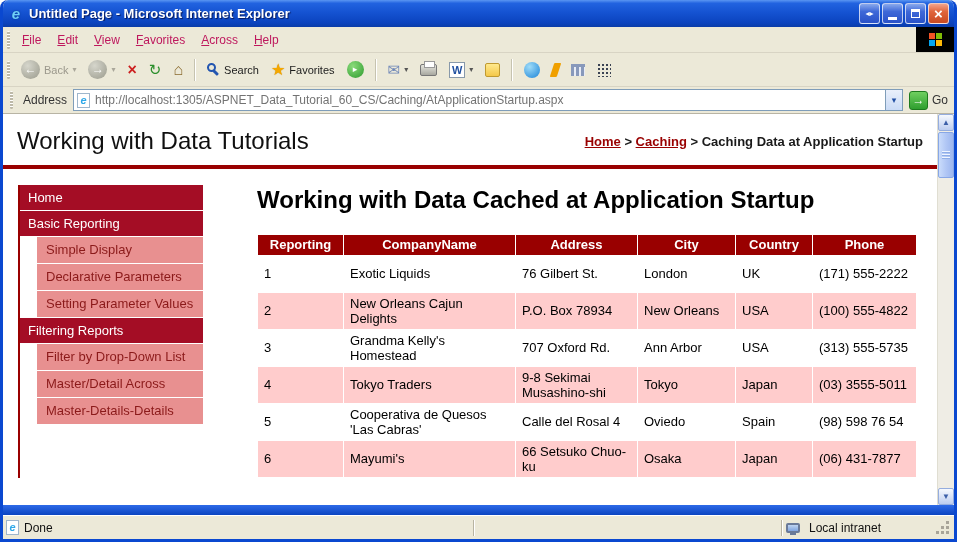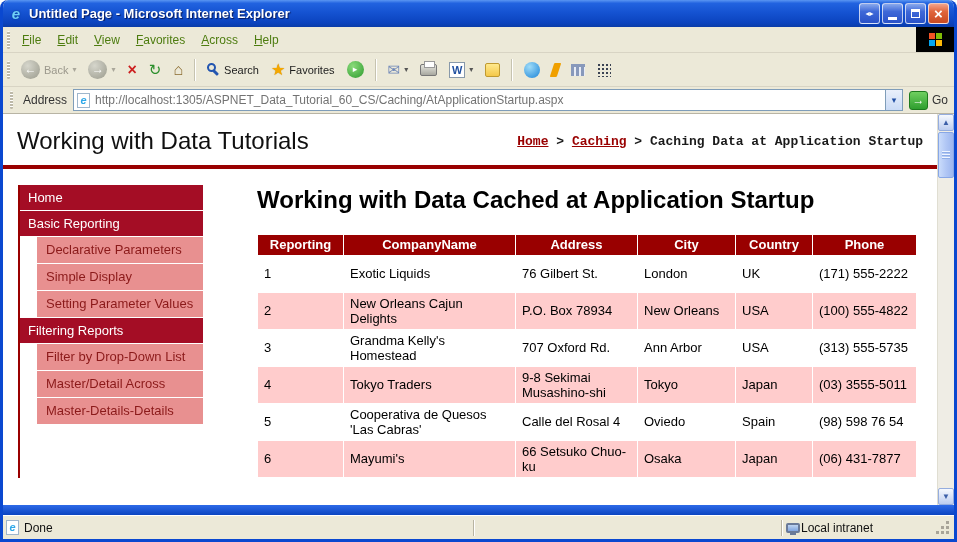--- a/index.html
+++ b/index.html
@@ -26,21 +26,21 @@
   .min-glyph { width:9px; height:3px; background:#fff; margin-top:10px; }
   .max-glyph { width:9px; height:9px; border:1px solid #fff; border-top-width:3px; }
   .tbtn.close { background:linear-gradient(180deg,#F2A38B,#E0653C 40%,#C94A22);
                 font-size:15px; font-weight:bold; line-height:1; }
 
   
   .menubar { flex:0 0 25px; display:flex; align-items:center; padding-left:3px;
              background:#ECE9D8; border-bottom:1px solid #D8D4C4; }
   .bar-grip { width:3px; height:18px; margin:0 4px 0 1px; border-radius:2px;
               background:repeating-linear-gradient(180deg,#fff 0 1px,#BDB9A8 1px 3px); }
-  .menu-item { padding:4px 8px; font-size:12px; color:#4d7c0f; cursor:default; }
+  .menu-item { padding:4px 8px; font-size:12px; color:#be185d; cursor:default; }
   .menu-item::first-letter { text-decoration:underline; }
   .throbber { margin-left:auto; width:38px; height:25px; background:#000;
               display:flex; align-items:center; justify-content:center; }
   .winlogo { display:grid; grid-template-columns:6px 6px; grid-template-rows:6px 6px; gap:1px; }
   .winlogo span:nth-child(1){background:#F35325;} .winlogo span:nth-child(2){background:#81BC06;}
   .winlogo span:nth-child(3){background:#05A6F0;} .winlogo span:nth-child(4){background:#FFBA08;}
 
   
   .toolbar { flex:0 0 34px; display:flex; align-items:center; gap:2px; padding:0 3px;
              background:#ECE9D8; border-bottom:1px solid #D8D4C4; }
@@ -96,21 +96,21 @@
             font-size:12px; display:flex; align-items:center; justify-content:center;
             background:linear-gradient(#6FCF5F,#2F9E2F); }
 
   
   .viewport { flex:1; min-height:0; display:flex; background:#fff; }
   .page { flex:1; overflow:hidden; }
 
   .page-header { display:flex; align-items:center; justify-content:space-between;
                  padding:13px 14px 10px 14px; }
   .site-title { font-size:24px; color:#101010; font-weight:normal; white-space:nowrap; }
-  .breadcrumb { font-size:13px; font-weight:bold; color:#1a1a1a; white-space:nowrap;font-family:Liberation Mono, monospace; }
+  .breadcrumb { font-size:13px; font-weight:bold; color:#1a1a1a; white-space:nowrap; }
   .crumb-link { color:#990000; text-decoration:underline; cursor:pointer; }
   .rule { height:4px; background:#990000; }
 
   .page-body { display:flex; padding-top:16px; }
   .sidebar { flex:0 0 185px; margin-left:15px; border-left:2px solid #990000; }
   .nav-parent { background:#A40D25; color:#fff; font-size:13px; padding:5px 8px;
                 margin-bottom:1px; cursor:pointer; }
   .nav-child { background:#E89090; color:#8B1A1A; font-size:13px; line-height:16px;
                padding:5px 9px; margin:0 0 1px 17px; cursor:pointer; }
 
@@ -139,21 +139,21 @@
                 background:repeating-linear-gradient(180deg,#EFF5FF 0 1px,#8FAEE8 1px 2px,transparent 2px 3px); }
   .sb-track { flex:1; cursor:pointer; }
 
   
   .bottom-strip { flex:0 0 10px; background:linear-gradient(180deg,#2E6AE8,#0B44C0); }
   .statusbar { flex:0 0 24px; display:flex; align-items:center; padding:0 3px;
                background:#ECE9D8; border-top:1px solid #fff; font-size:12px; color:#111; }
   .status-left { flex:1; display:flex; align-items:center; gap:5px; }
   .sdiv { width:2px; height:16px; border-left:1px solid #B8B4A2; border-right:1px solid #fff; margin:0 3px; }
   .status-mid { width:300px; height:16px; }
-  .status-zone { width:150px; display:flex; align-items:center; gap:1px; }
+  .status-zone { width:150px; display:flex; align-items:center; gap:9px; }
   .pc-icon { width:14px; height:10px; border:2px solid #6A7A99; border-radius:2px; position:relative;
              background:linear-gradient(#BFD4F0,#7FA4E0); }
   .pc-icon::after { content:""; position:absolute; left:2px; bottom:-4px; width:6px; height:2px;
                     background:#6A7A99; }
   .grip { width:15px; height:16px; position:relative; cursor:nwse-resize; }
   .grip::before { content:""; position:absolute; right:2px; bottom:2px; width:3px; height:3px;
                   background:#A8A498;
                   box-shadow:-5px 0 #A8A498, 0 -5px #A8A498, -10px 0 #A8A498, -5px -5px #A8A498, 0 -10px #A8A498; }
 </style>
 </head>
@@ -288,22 +288,22 @@
         </span>
       </div>
 
       <div class="rule"></div>
 
       <div class="page-body">
 
         <div class="sidebar">
           <div class="nav-parent">Home</div>
           <div class="nav-parent">Basic Reporting</div>
+          <div class="nav-child">Simple Display</div>
           <div class="nav-child">Declarative Parameters</div>
-          <div class="nav-child">Simple Display</div>
           <div class="nav-child">Setting Parameter Values</div>
           <div class="nav-parent">Filtering Reports</div>
           <div class="nav-child">Filter by Drop-Down List</div>
           <div class="nav-child">Master/Detail Across</div>
           <div class="nav-child">Master-Details-Details</div>
         </div>
 
         <div class="main">
           <div class="main-heading">Working with Data Cached at Application Startup</div>
 

